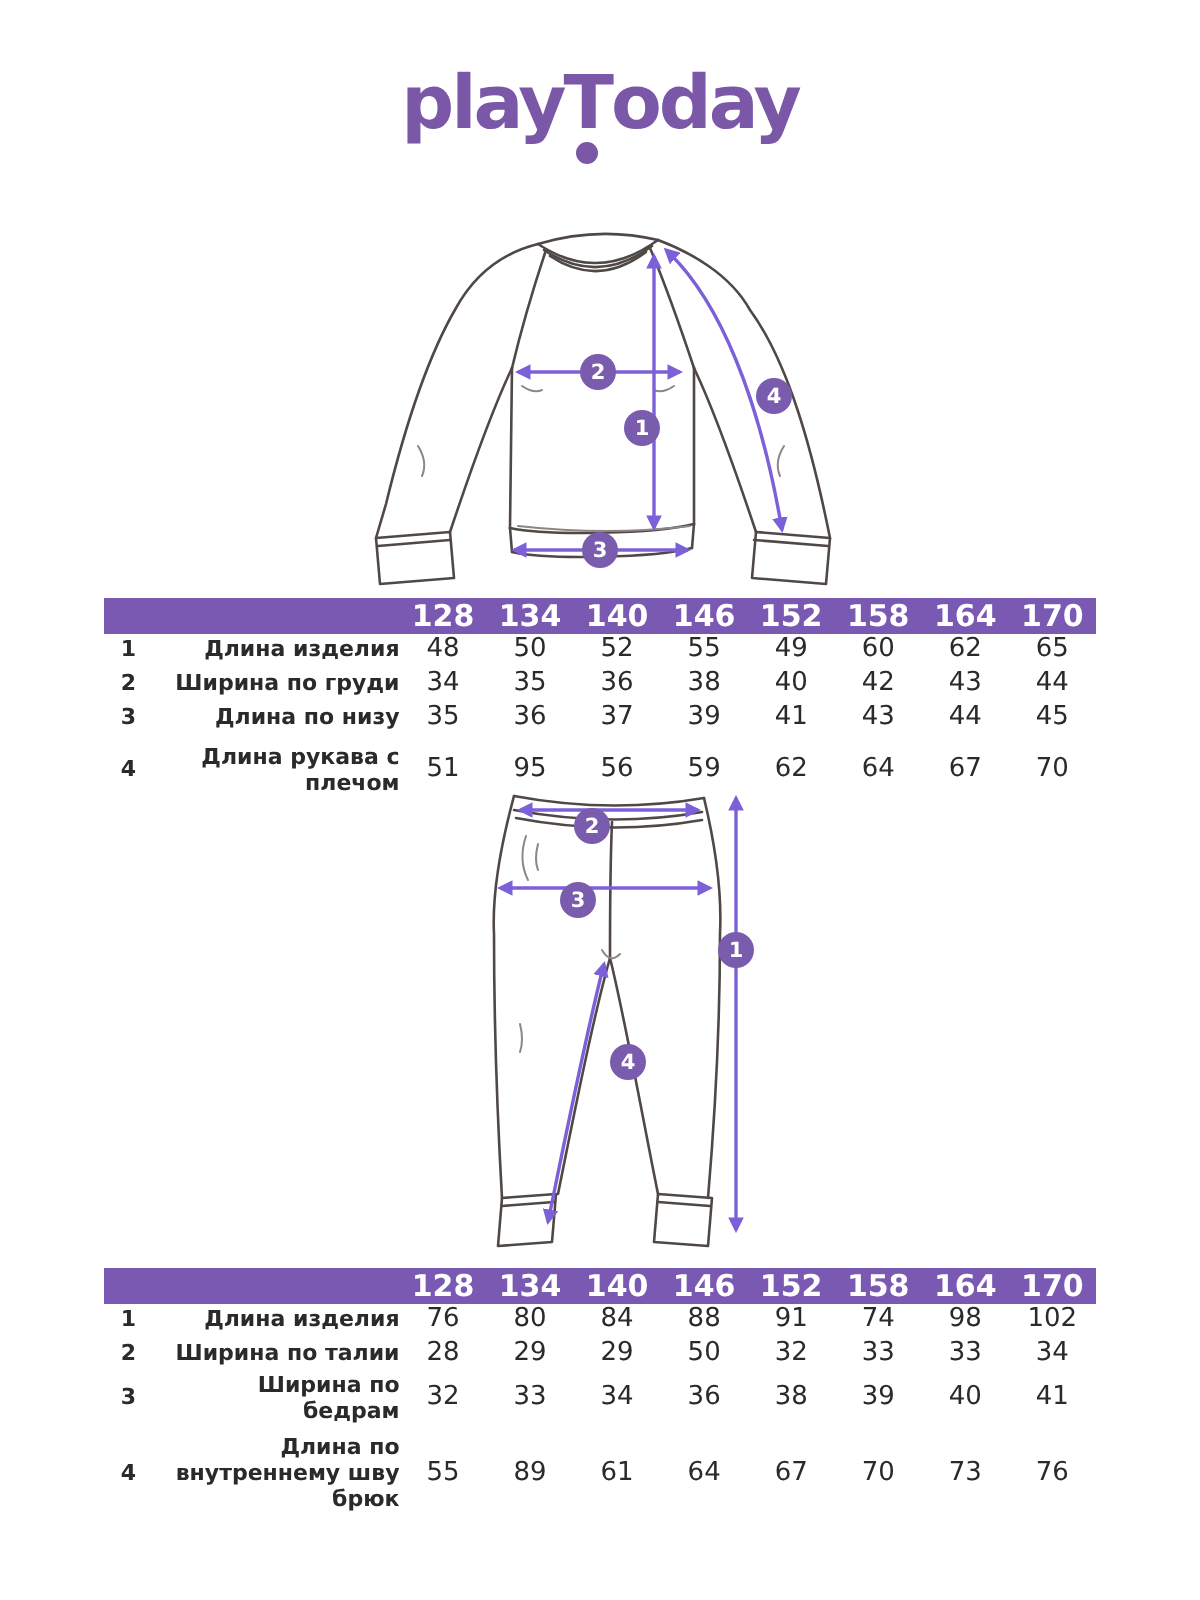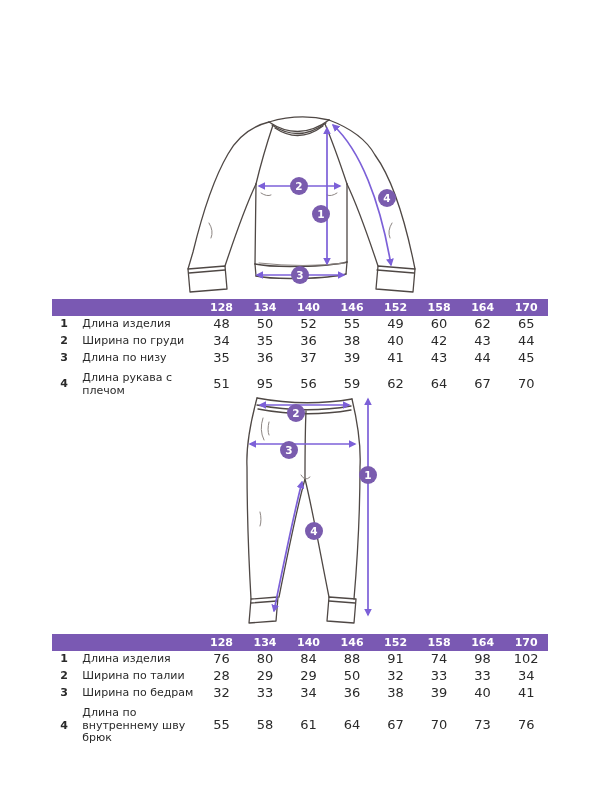--- a/index.html
+++ b/index.html
@@ -30,34 +30,35 @@
   .outline{stroke:var(--ink);stroke-width:1.3;fill:none;stroke-linecap:round;stroke-linejoin:round;}
   .sketch{stroke:var(--sketch);stroke-width:1;fill:none;stroke-linecap:round;}
   .arrow{stroke:var(--arrow);stroke-width:1.7;fill:none;}
   .marker-circle{fill:var(--marker);}
   .marker-num{fill:#fff;font-size:10.5px;font-weight:bold;text-anchor:middle;}
 
   
   .size-table{position:absolute;left:52px;width:496px;border-collapse:collapse;table-layout:fixed;}
   .table-top{top:299px;}
   .table-bottom{top:634px;}
-  .size-table th{background:var(--bar);color:#fff;font-size:11px;font-weight:bold;
+  .size-table th{background:var(--bar);color:#fff;font-size:15px;font-weight:bold;
                  height:17px;padding:0;text-align:center;}
   .size-table td{color:var(--text);height:17px;padding:1px 0;text-align:center;
                  font-size:13px;line-height:1.15;vertical-align:middle;}
   .size-table .c-num{width:24px;font-weight:bold;font-size:11px;}
-  .size-table .c-label{width:122px;text-align:left;padding-left:6px;font-size:11px;}
+  .size-table .c-label{width:122px;text-align:right;padding-left:6px;font-size:11px;font-weight:bold;}
   .size-table .c-val{width:43px;}
   .size-table tbody tr:last-child td{padding-top:5px;padding-bottom:3px;}
 </style>
 </head>
 <body>
 
 <div class="page">
 
+  <div class="logo"><span>play</span><span class="logo-t"><span>T</span><span class="logo-dot"></span></span><span>oday</span></div>
 
   <div class="diagram diagram-top">
     <svg width="245" height="192" viewBox="0 0 245 192">
       <defs>
         <marker id="ah1" viewBox="0 0 10 10" refX="8" refY="5" markerWidth="4.6" markerHeight="4.6" orient="auto-start-reverse">
           <path d="M0,0 L10,5 L0,10 z" fill="#7c60d8"></path>
         </marker>
       </defs>
       <g class="outline">
 
@@ -302,21 +303,21 @@
           <td class="c-val">36</td>
           <td class="c-val">38</td>
           <td class="c-val">39</td>
           <td class="c-val">40</td>
           <td class="c-val">41</td>
         </tr>
         <tr>
           <td class="c-num">4</td>
           <td class="c-label">Длина по внутреннему шву брюк</td>
           <td class="c-val">55</td>
-          <td class="c-val">58</td>
+          <td class="c-val">89</td>
           <td class="c-val">61</td>
           <td class="c-val">64</td>
           <td class="c-val">67</td>
           <td class="c-val">70</td>
           <td class="c-val">73</td>
           <td class="c-val">76</td>
         </tr>
       </tbody>
     </table>
 

